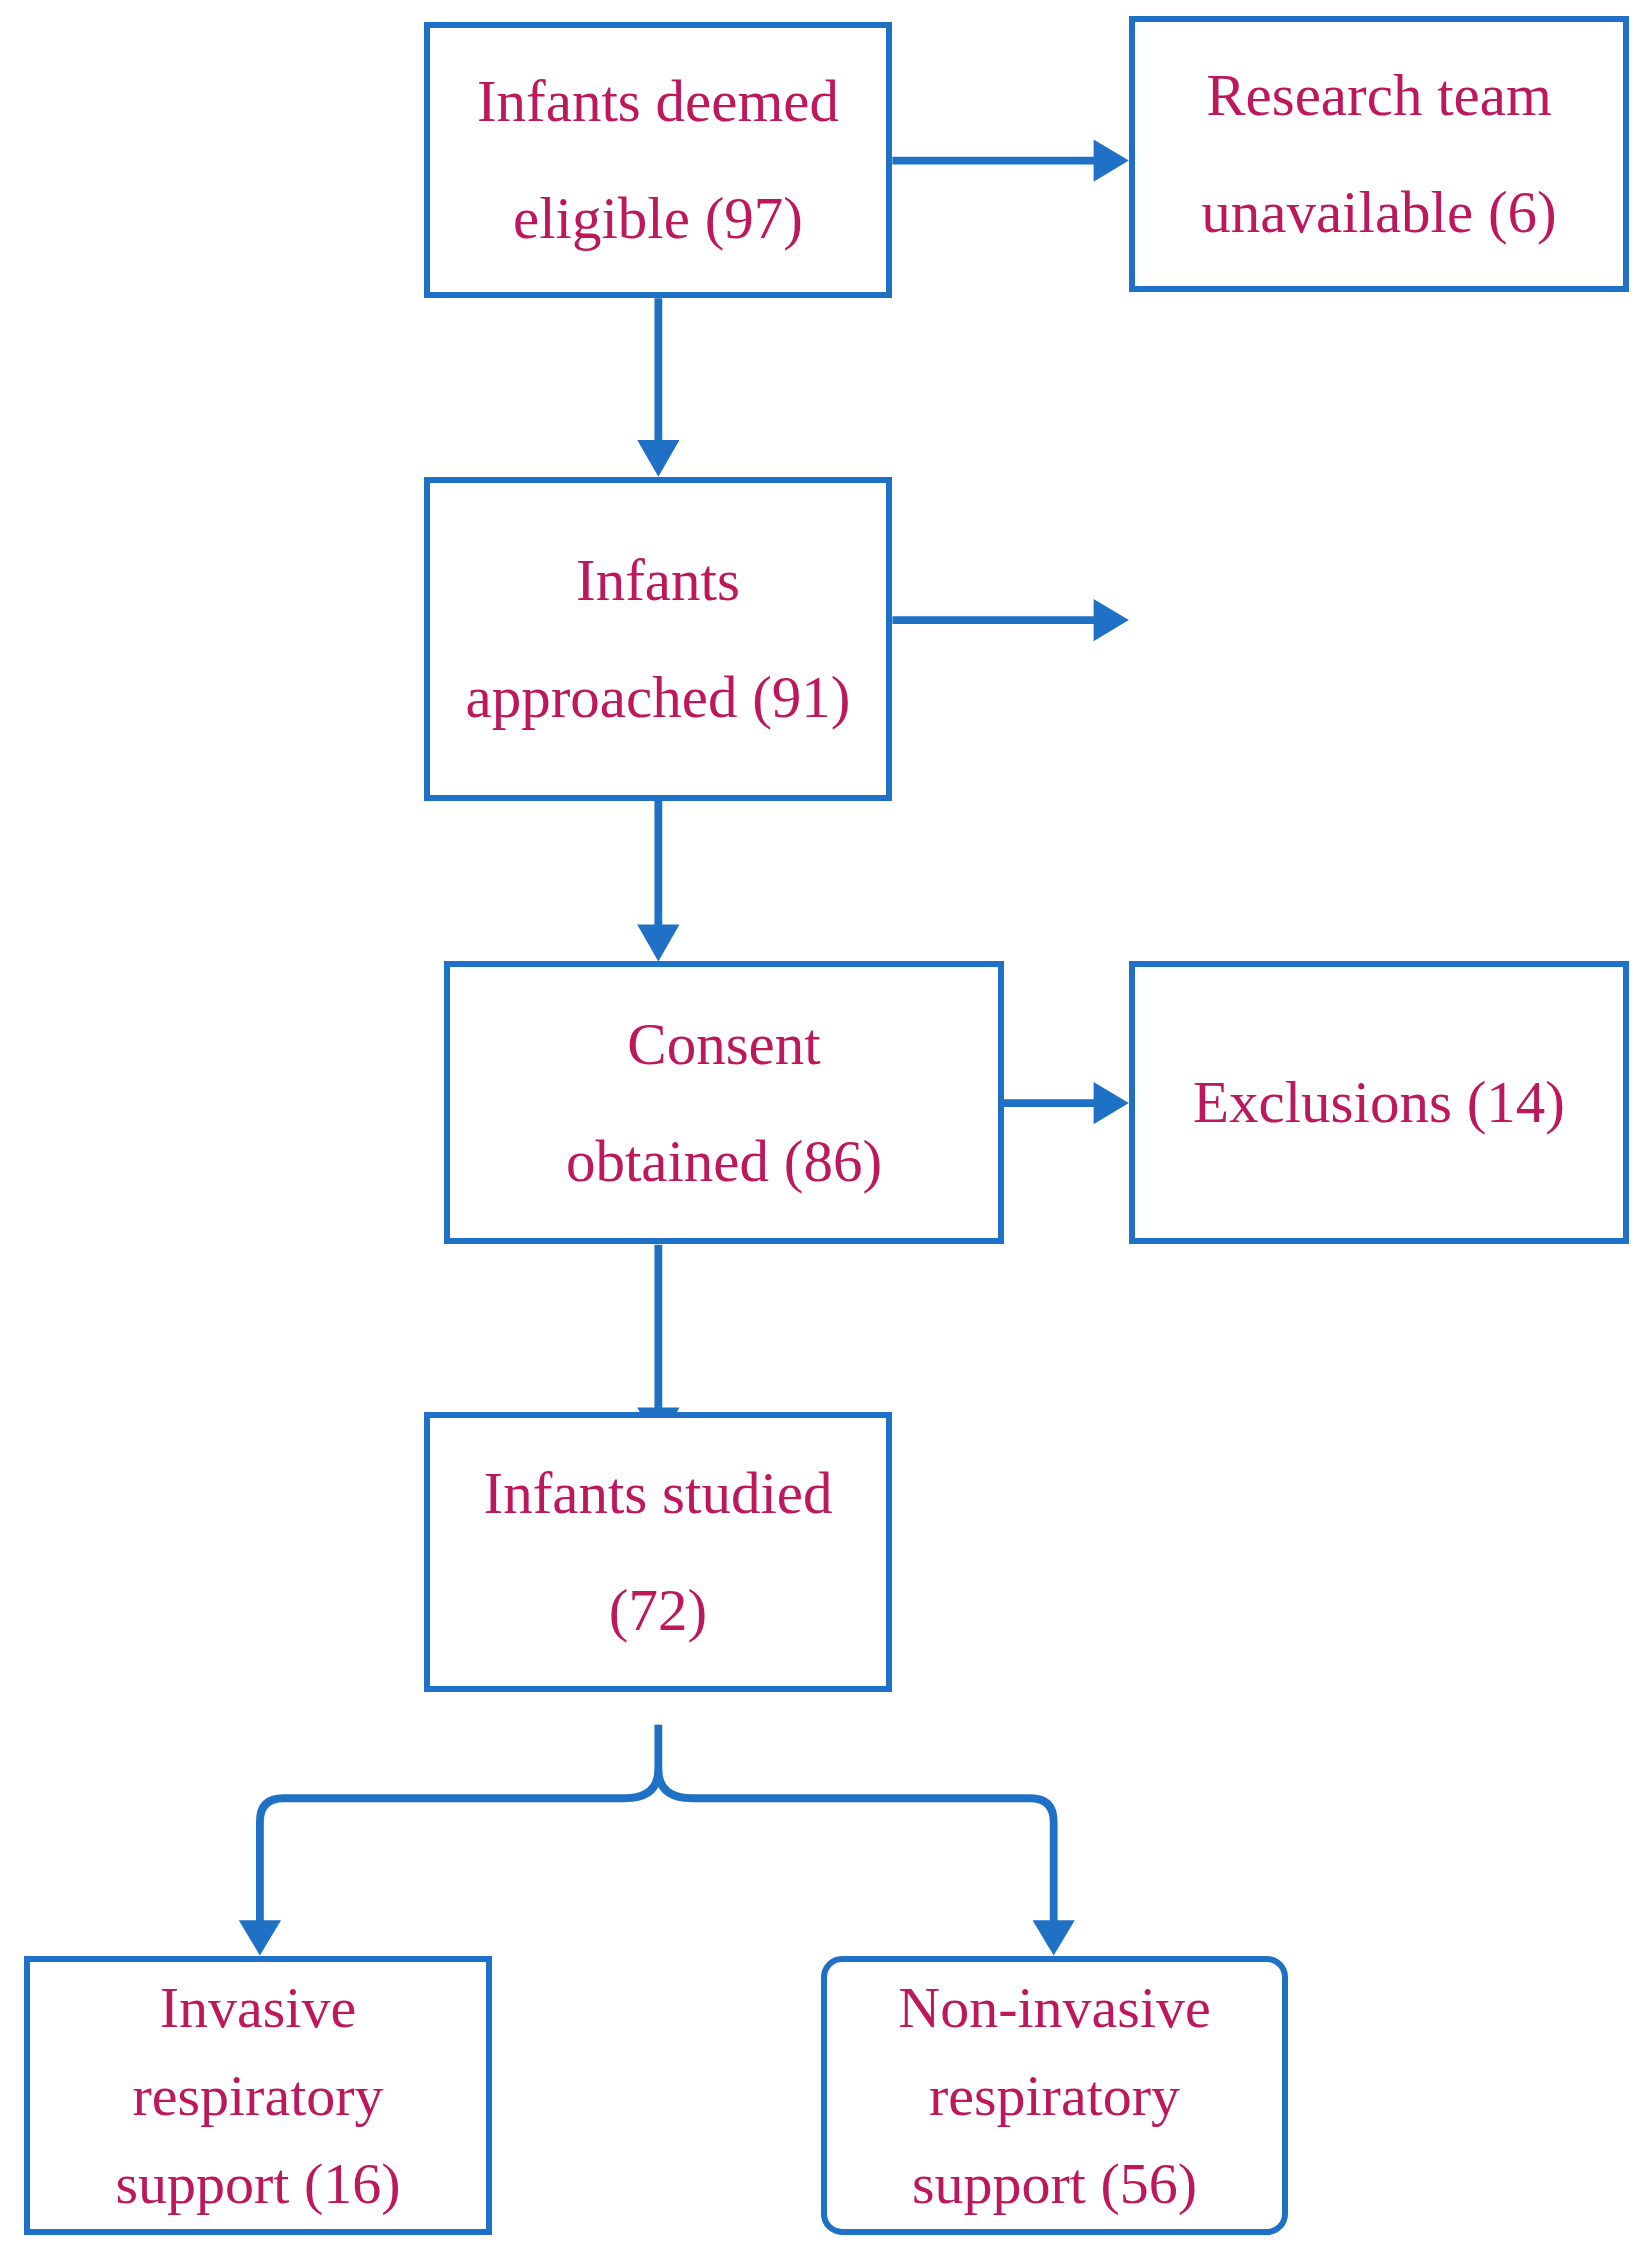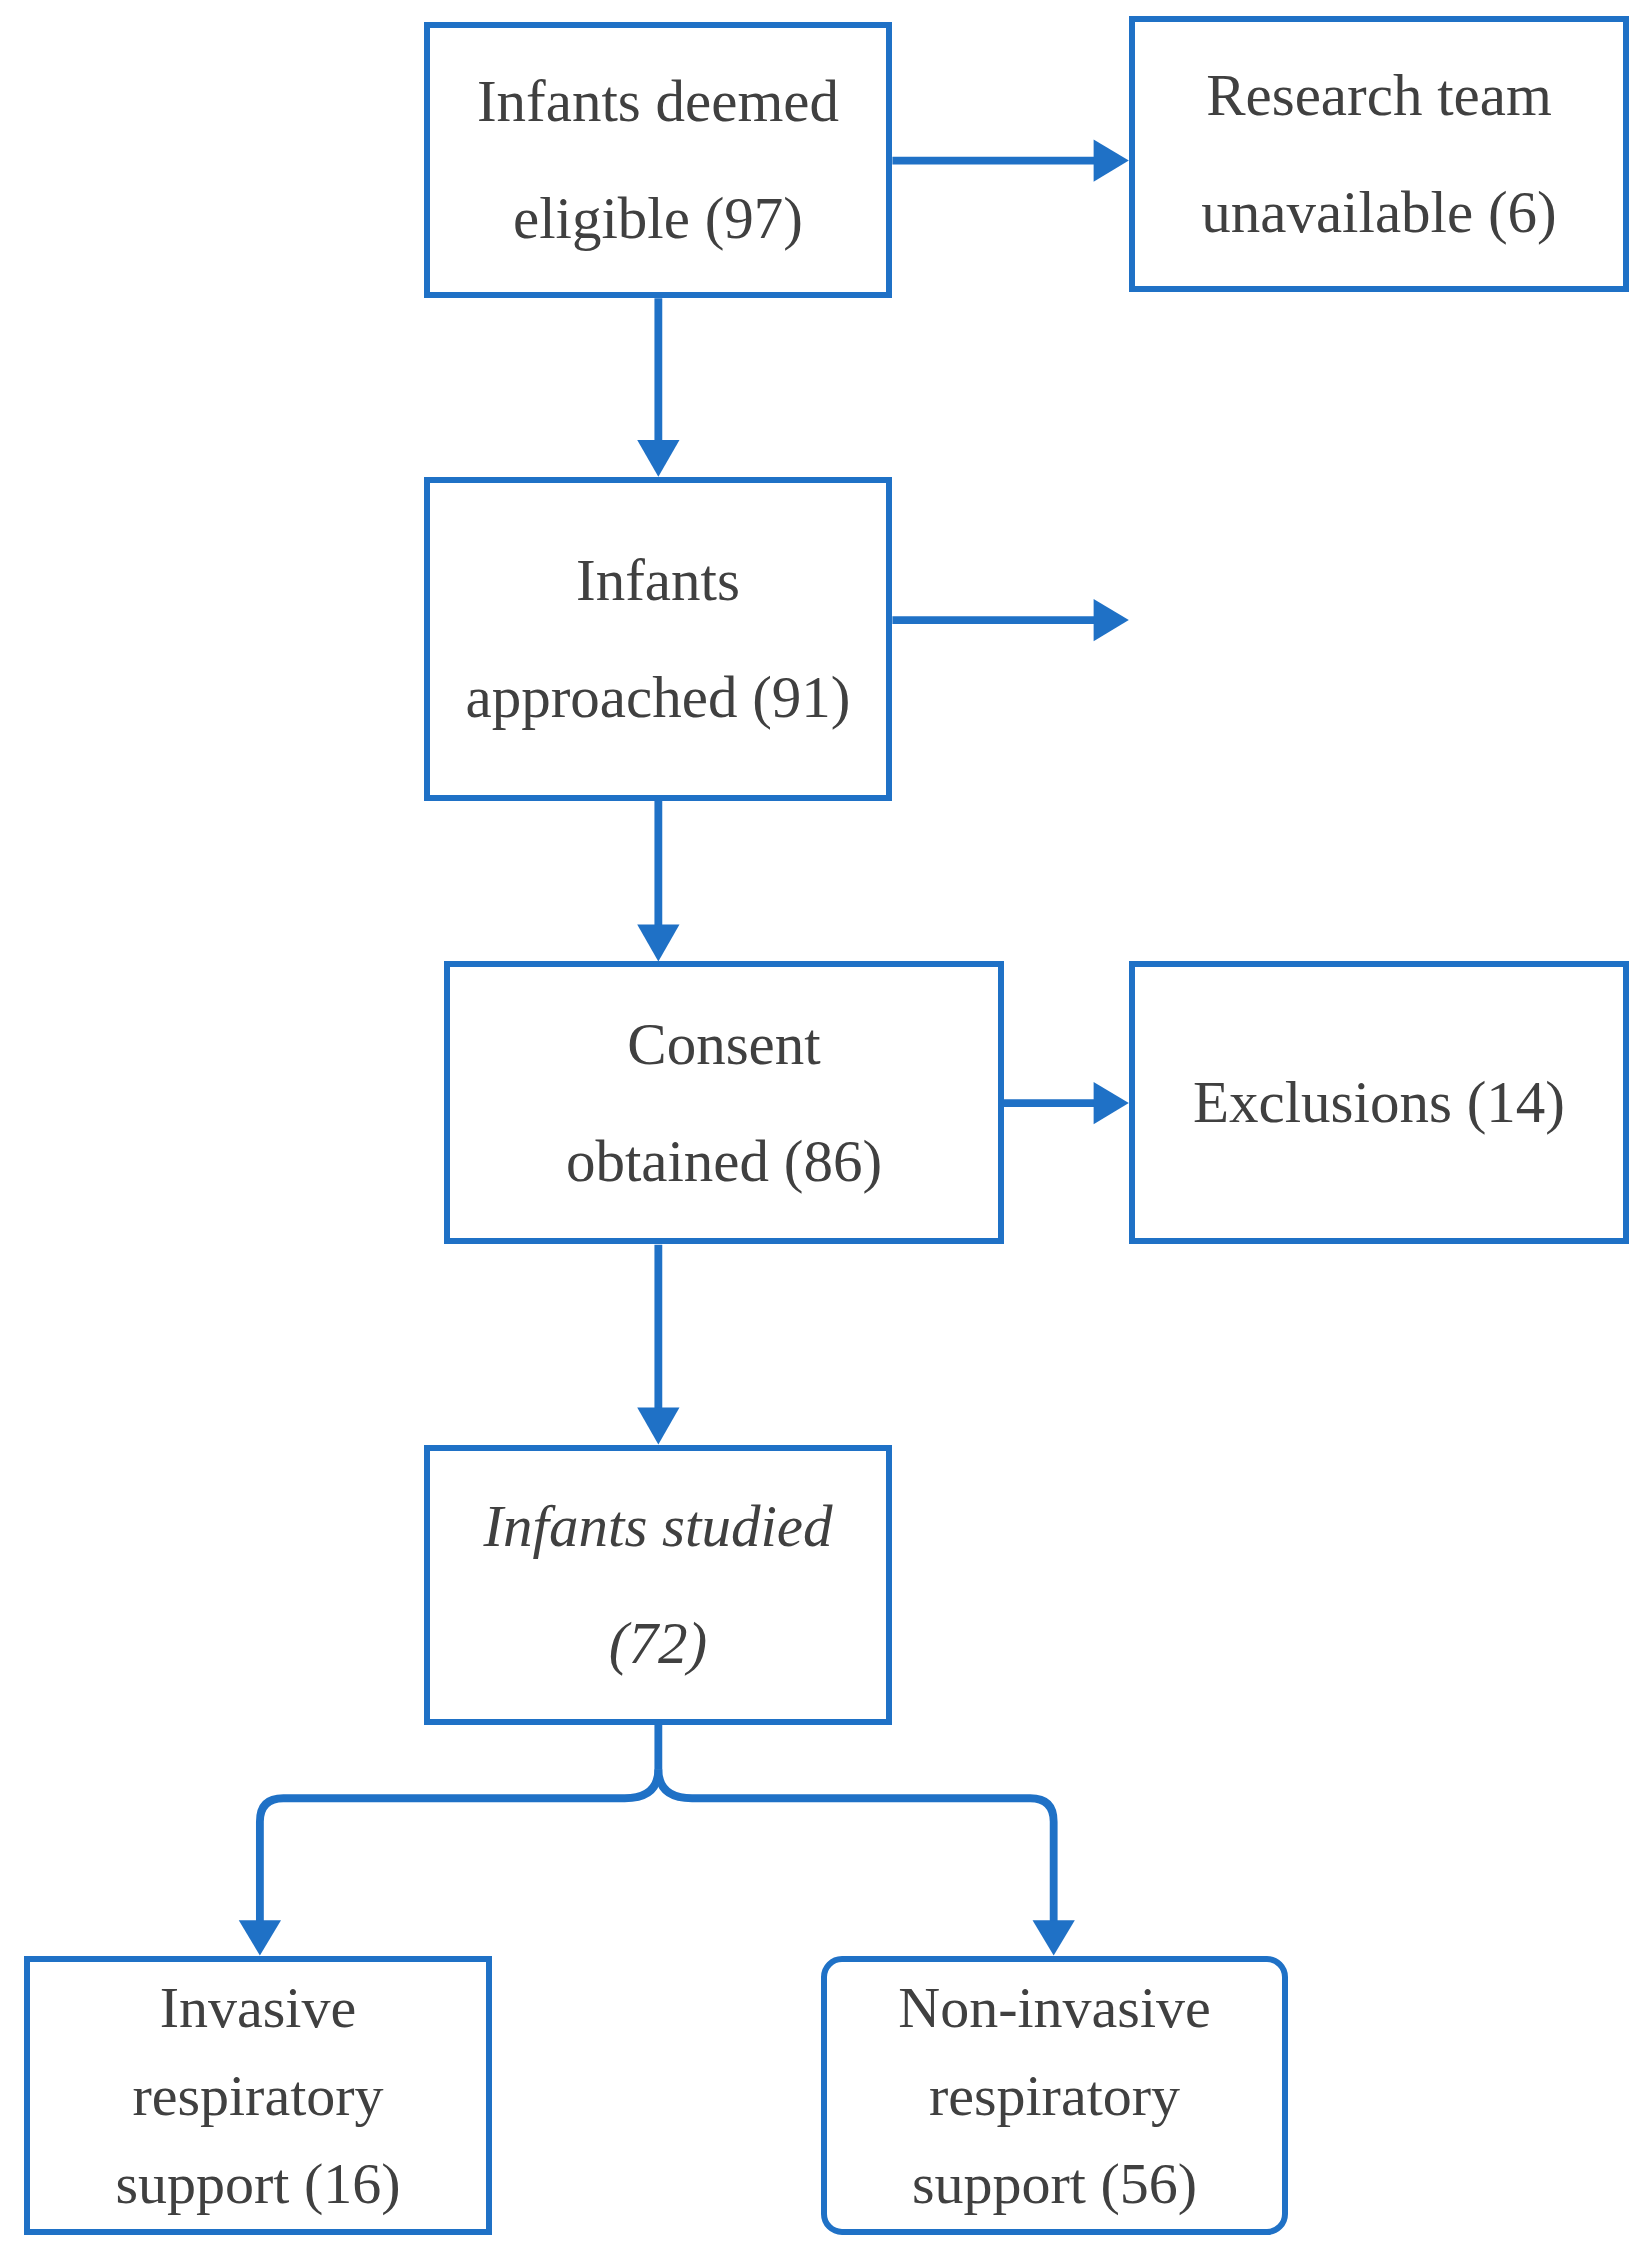--- a/index.html
+++ b/index.html
@@ -5,21 +5,21 @@
   :root{
     --blue:#1F71C6;
   }
   html,body{margin:0;padding:0;background:#ffffff;}
   .canvas{
     position:relative;
     width:1640px;
     height:2261px;
     background:#ffffff;
     font-family:"Liberation Serif","DejaVu Serif",serif;
-    color:#404040;
+    color:#be185d;
     overflow:hidden;
   }
   .connector-layer{
     position:absolute;
     left:0;top:0;
     width:1640px;height:2261px;
   }
   .connector-layer path{
     fill:none;
     stroke:var(--blue);
@@ -45,21 +45,21 @@
   .box.tight{
     font-size:58px;
     line-height:88px;
   }
   #box-eligible   {left:424px;  top:22px;   width:468px; height:276px;}
   #box-research   {left:1129px; top:16px;   width:500px; height:276px;}
   #box-approached {left:424px;  top:477px;  width:468px; height:324px;}
   #box-decline    {left:1129px; top:477px;  width:500px; height:287px;}
   #box-obtained   {left:444px;  top:961px; width:560px; height:283px;}
   #box-exclusions {left:1129px; top:961px; width:500px; height:283px;}
-  #box-studied    {left:424px;  top:1445px; width:468px; height:280px;font-style:italic;}
+  #box-studied    {left:424px;  top:1412px; width:468px; height:280px;}
   #box-invasive   {left:24px;   top:1956px; width:468px; height:279px;}
   #box-noninvasive{left:821px; top:1956px; width:467px; height:279px;border-radius:21px;}
 </style>
 </head>
 <body>
 
 <div class="canvas">
 
   <svg class="connector-layer" viewBox="0 0 2095 2888" xmlns="http://www.w3.org/2000/svg">
 

